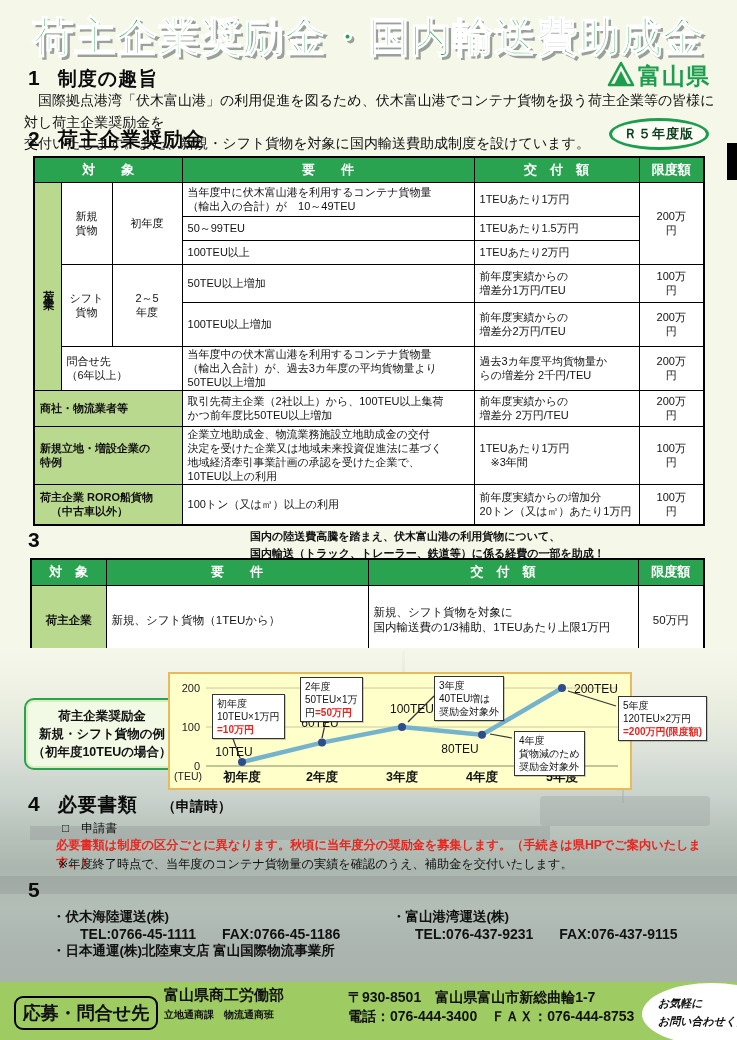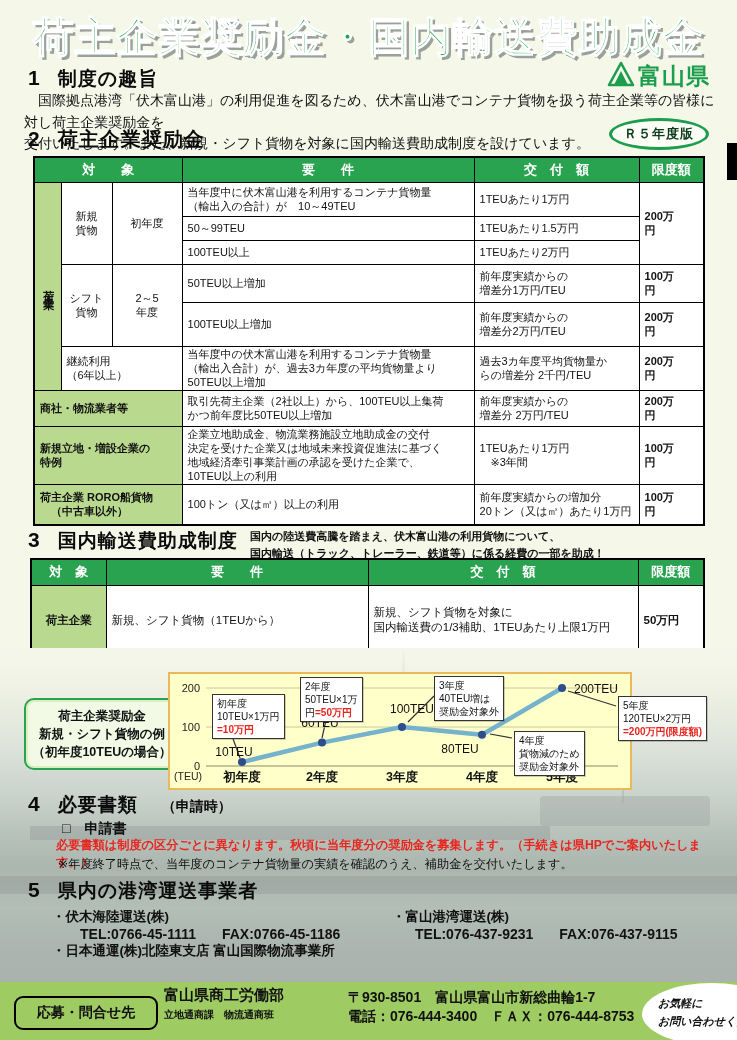--- a/index.html
+++ b/index.html
@@ -38,21 +38,21 @@
   .dtable th,.dtable td{border:1px solid #000;}
   .dtable th{background:#2aa350;color:#fff;font-size:13px;font-weight:700;padding:3px 0;}
   .dtable td{font-size:11px;line-height:1.25;padding:1px 5px;vertical-align:middle;white-space:pre-line;}
   .t2{top:156px;left:33px;width:670px;}
   .t3{top:558px;left:30px;width:673px;}
   .t3 td{font-size:11.5px;}
   .green-cell{background:#b9da8e;font-weight:700;}
   .vcell{background:#b9da8e;writing-mode:vertical-rl;text-align:center;font-weight:700;
          letter-spacing:3px;font-size:12px;padding:2px 0 !important;}
   .center{text-align:center !important;}
-  .limit{font-size:11.5px;font-weight:bold;}
+  .limit{text-align:center;font-size:11.5px;}
   .gray-top{border-top:1.5px solid #9a9a9a !important;}
 
   
   .s3-note{top:528px;left:250px;width:460px;font-size:11px;line-height:1.5;font-weight:600;}
 
   
   .photo{top:648px;left:0;width:737px;height:334px;
     background:linear-gradient(180deg,#d8ddd0 0%,#c2ccbd 18%,#a6b5a8 32%,#8da092 44%,
       #708677 55%,#5d7366 66%,#667c6e 78%,#4e6257 90%,#435548 100%);}
   .photo .mast1{position:absolute;left:402px;top:2px;width:3px;height:130px;background:#4c584c;opacity:.55;}
@@ -70,33 +70,33 @@
     font-size:12.5px;font-weight:800;line-height:1.45;}
   .chart-box{top:672px;left:168px;width:460px;height:114px;background:#ffffc9;border:2px solid #e9b95c;}
   .chart-box svg{position:absolute;left:0;top:0;width:460px;height:114px;overflow:visible;}
   .callout{position:absolute;background:#fff;border:1.3px solid #333;padding:2px 4px;
     font-size:10px;line-height:1.3;white-space:nowrap;box-shadow:1px 1px 0 rgba(60,60,60,.25);}
   .callout .red{color:#e8251f;font-weight:700;}
   .c1{left:42px;top:20px;} .c2{left:130px;top:3px;} .c3{left:264px;top:2px;}
   .c4{left:344px;top:57px;} .c5{left:448px;top:22px;}
 
   
-  .chk-item{top:820px;left:62px;font-size:14px;font-weight:700;}
+  .chk-item{top:820px;left:62px;font-size:12px;font-weight:400;}
   .red-note{top:837px;left:56px;width:670px;font-size:12.2px;color:#e8251f;font-weight:600;}
   .plain-note{top:856px;left:58px;width:660px;font-size:12.2px;}
 
   
   .company-name{font-size:13.5px;font-weight:800;}
   .tel-line{font-size:14px;font-weight:600;}
   .tel-line span{margin-right:26px;}
 
   
   .footer{top:982px;left:0;width:737px;height:58px;background:#9ecb62;}
   .f-label{top:996px;left:14px;width:140px;height:30px;border:2px solid #000;border-radius:9px;
-    display:flex;align-items:center;justify-content:center;font-size:14px;font-weight:800;}
+    display:flex;align-items:center;justify-content:center;font-size:18px;font-weight:800;}
   .f-dept{top:986px;left:164px;font-size:15px;font-weight:800;}
   .f-div{top:1008px;left:164px;font-size:10px;font-weight:800;}
   .f-addr{top:989px;left:348px;font-size:14px;font-weight:600;}
   .f-tel{top:1008px;left:348px;font-size:14px;font-weight:800;}
   .bubble{top:983px;left:642px;width:140px;height:62px;background:#fff;border-radius:50%;}
   .bubble:before{content:'';position:absolute;left:-9px;top:24px;border:9px solid transparent;border-right-color:#fff;}
   .bubble-text{position:absolute;left:16px;top:12px;font-size:11px;font-weight:800;line-height:1.6;font-style:italic;}
 </style>
 </head>
 <body>
@@ -174,21 +174,21 @@
 円</td>
   </tr>
   <tr style="height:44px">
     <td>100TEU以上増加</td>
     <td>前年度実績からの
 増差分2万円/TEU</td>
     <td class="limit">200万
 円</td>
   </tr>
   <tr style="height:44px">
-    <td colspan="2">継続利用
+    <td colspan="2">問合せ先
 （6年以上）</td>
     <td>当年度中の伏木富山港を利用するコンテナ貨物量
 （輸出入合計）が、過去3カ年度の平均貨物量より
 50TEU以上増加</td>
     <td>過去3カ年度平均貨物量か
 らの増差分 2千円/TEU</td>
     <td class="limit">200万
 円</td>
   </tr>
   <tr style="height:36px">
@@ -219,21 +219,20 @@
     <td>前年度実績からの増加分
 20トン（又は㎥）あたり1万円</td>
     <td class="limit">100万
 円</td>
   </tr>
 </tbody>
   </table>
 
 <div class="abs sec-head" style="top:528px;left:28px;">
   <span class="num">3</span>
-  <span class="ttl">国内輸送費助成制度</span>
 </div>
 <div class="abs s3-note pre">国内の陸送費高騰を踏まえ、伏木富山港の利用貨物について、
 国内輸送（トラック、トレーラー、鉄道等）に係る経費の一部を助成！</div>
 
 <table class="abs dtable t3">
   <colgroup>
       <col style="width:75px">
       <col style="width:262px">
       <col style="width:270px">
       <col style="width:66px">
@@ -330,21 +329,20 @@
   <span class="num">4</span>
   <span class="ttl">必要書類</span>
   <span class="sec-sub">（申請時）</span>
 </div>
 <div class="abs chk-item">□　申請書</div>
 <div class="abs red-note">必要書類は制度の区分ごとに異なります。秋頃に当年度分の奨励金を募集します。（手続きは県HPでご案内いたします。）</div>
 <div class="abs plain-note">※年度終了時点で、当年度のコンテナ貨物量の実績を確認のうえ、補助金を交付いたします。</div>
 
 <div class="abs sec-head" style="top:878px;left:28px;">
   <span class="num">5</span>
-  <span class="ttl">県内の港湾運送事業者</span>
 </div>
 <div class="abs company-name" style="top:908px;left:52px;">・伏木海陸運送(株)</div>
 <div class="abs tel-line" style="top:926px;left:80px;">
   <span>TEL:0766-45-1111</span><span>FAX:0766-45-1186</span>
 </div>
 <div class="abs company-name" style="top:908px;left:392px;">・富山港湾運送(株)</div>
 <div class="abs tel-line" style="top:926px;left:415px;">
   <span>TEL:076-437-9231</span><span>FAX:076-437-9115</span>
 </div>
 <div class="abs company-name" style="top:942px;left:52px;text-align:right;">・日本通運(株)北陸東支店 富山国際物流事業所</div>

